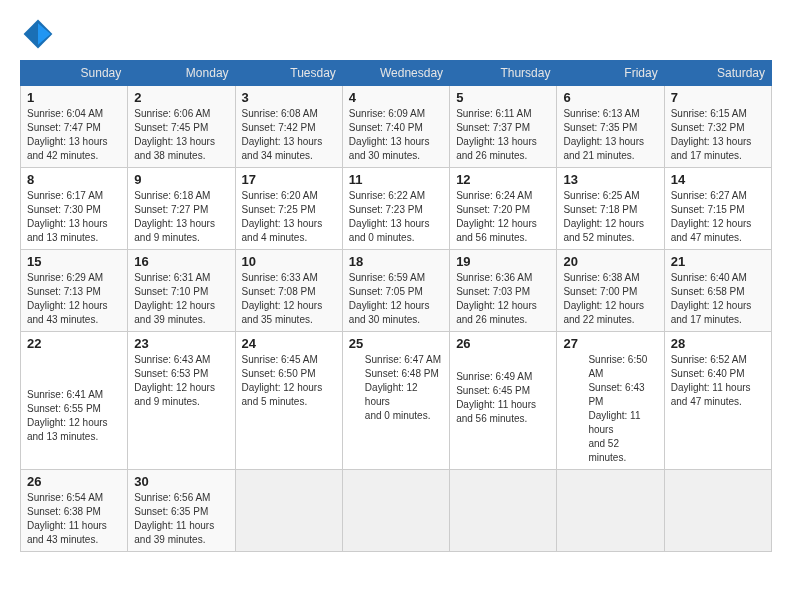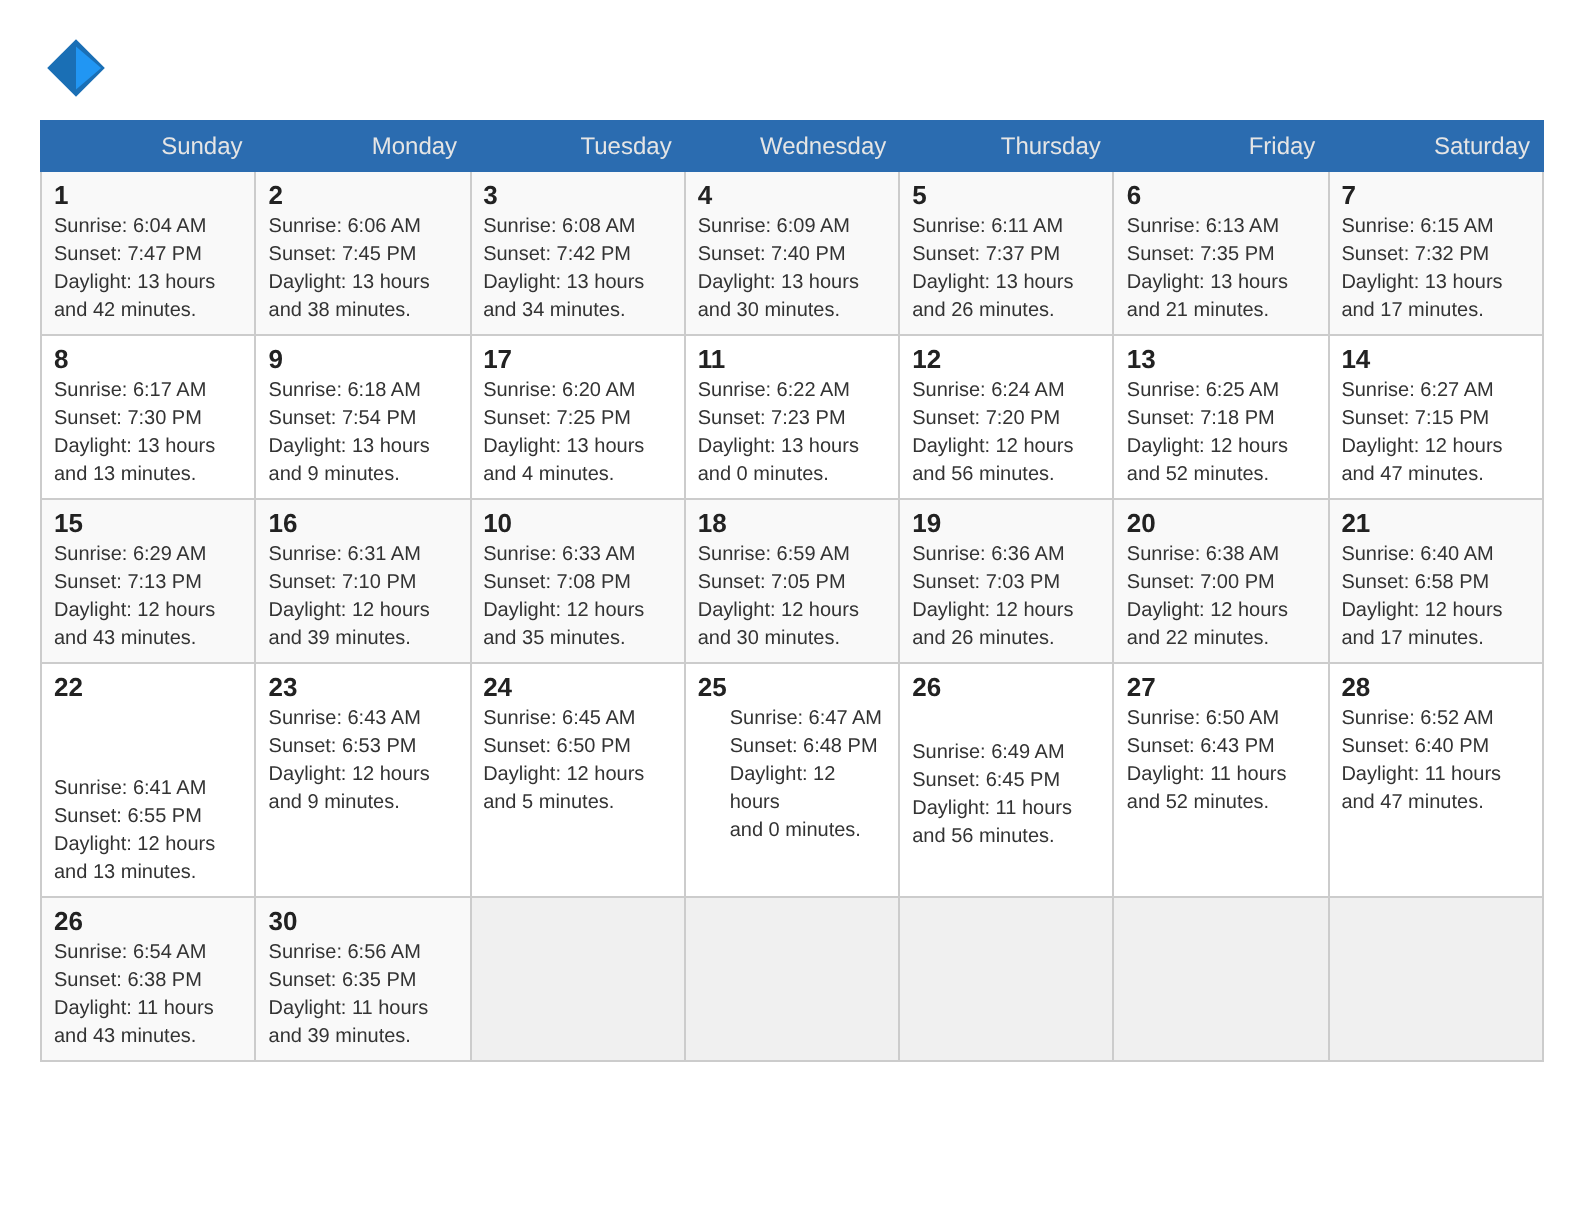--- a/index.html
+++ b/index.html
@@ -182,21 +182,21 @@
           <td>
             <span class="day-num">8</span>
             <div class="day-info" style="white-space: pre-line;">Sunrise: 6:17 AM
 Sunset: 7:30 PM
 Daylight: 13 hours
 and 13 minutes.</div>
           </td>
           <td>
             <span class="day-num">9</span>
             <div class="day-info" style="white-space: pre-line;">Sunrise: 6:18 AM
-Sunset: 7:54 PM
+Sunset: 7:27 PM
 Daylight: 13 hours
 and 9 minutes.</div>
           </td>
           <td>
             <span class="day-num">17</span>
             <div class="day-info" style="white-space: pre-line;">Sunrise: 6:20 AM
 Sunset: 7:25 PM
 Daylight: 13 hours
 and 4 minutes.</div>
           </td>
@@ -311,21 +311,21 @@
           </td>
           <td>
             <span class="day-num">26</span>
             <div class="day-info" style="white-space: pre-line; margin-top: 19px;">Sunrise: 6:49 AM
 Sunset: 6:45 PM
 Daylight: 11 hours
 and 56 minutes.</div>
           </td>
           <td>
             <span class="day-num">27</span>
-            <div class="day-info" style="white-space: pre-line;">Sunrise: 6:50 AM
+            <div class="day-info" style="white-space: pre-line; margin-left: 25px;">Sunrise: 6:50 AM
 Sunset: 6:43 PM
 Daylight: 11 hours
 and 52 minutes.</div>
           </td>
           <td>
             <span class="day-num">28</span>
             <div class="day-info" style="white-space: pre-line;">Sunrise: 6:52 AM
 Sunset: 6:40 PM
 Daylight: 11 hours
 and 47 minutes.</div>

